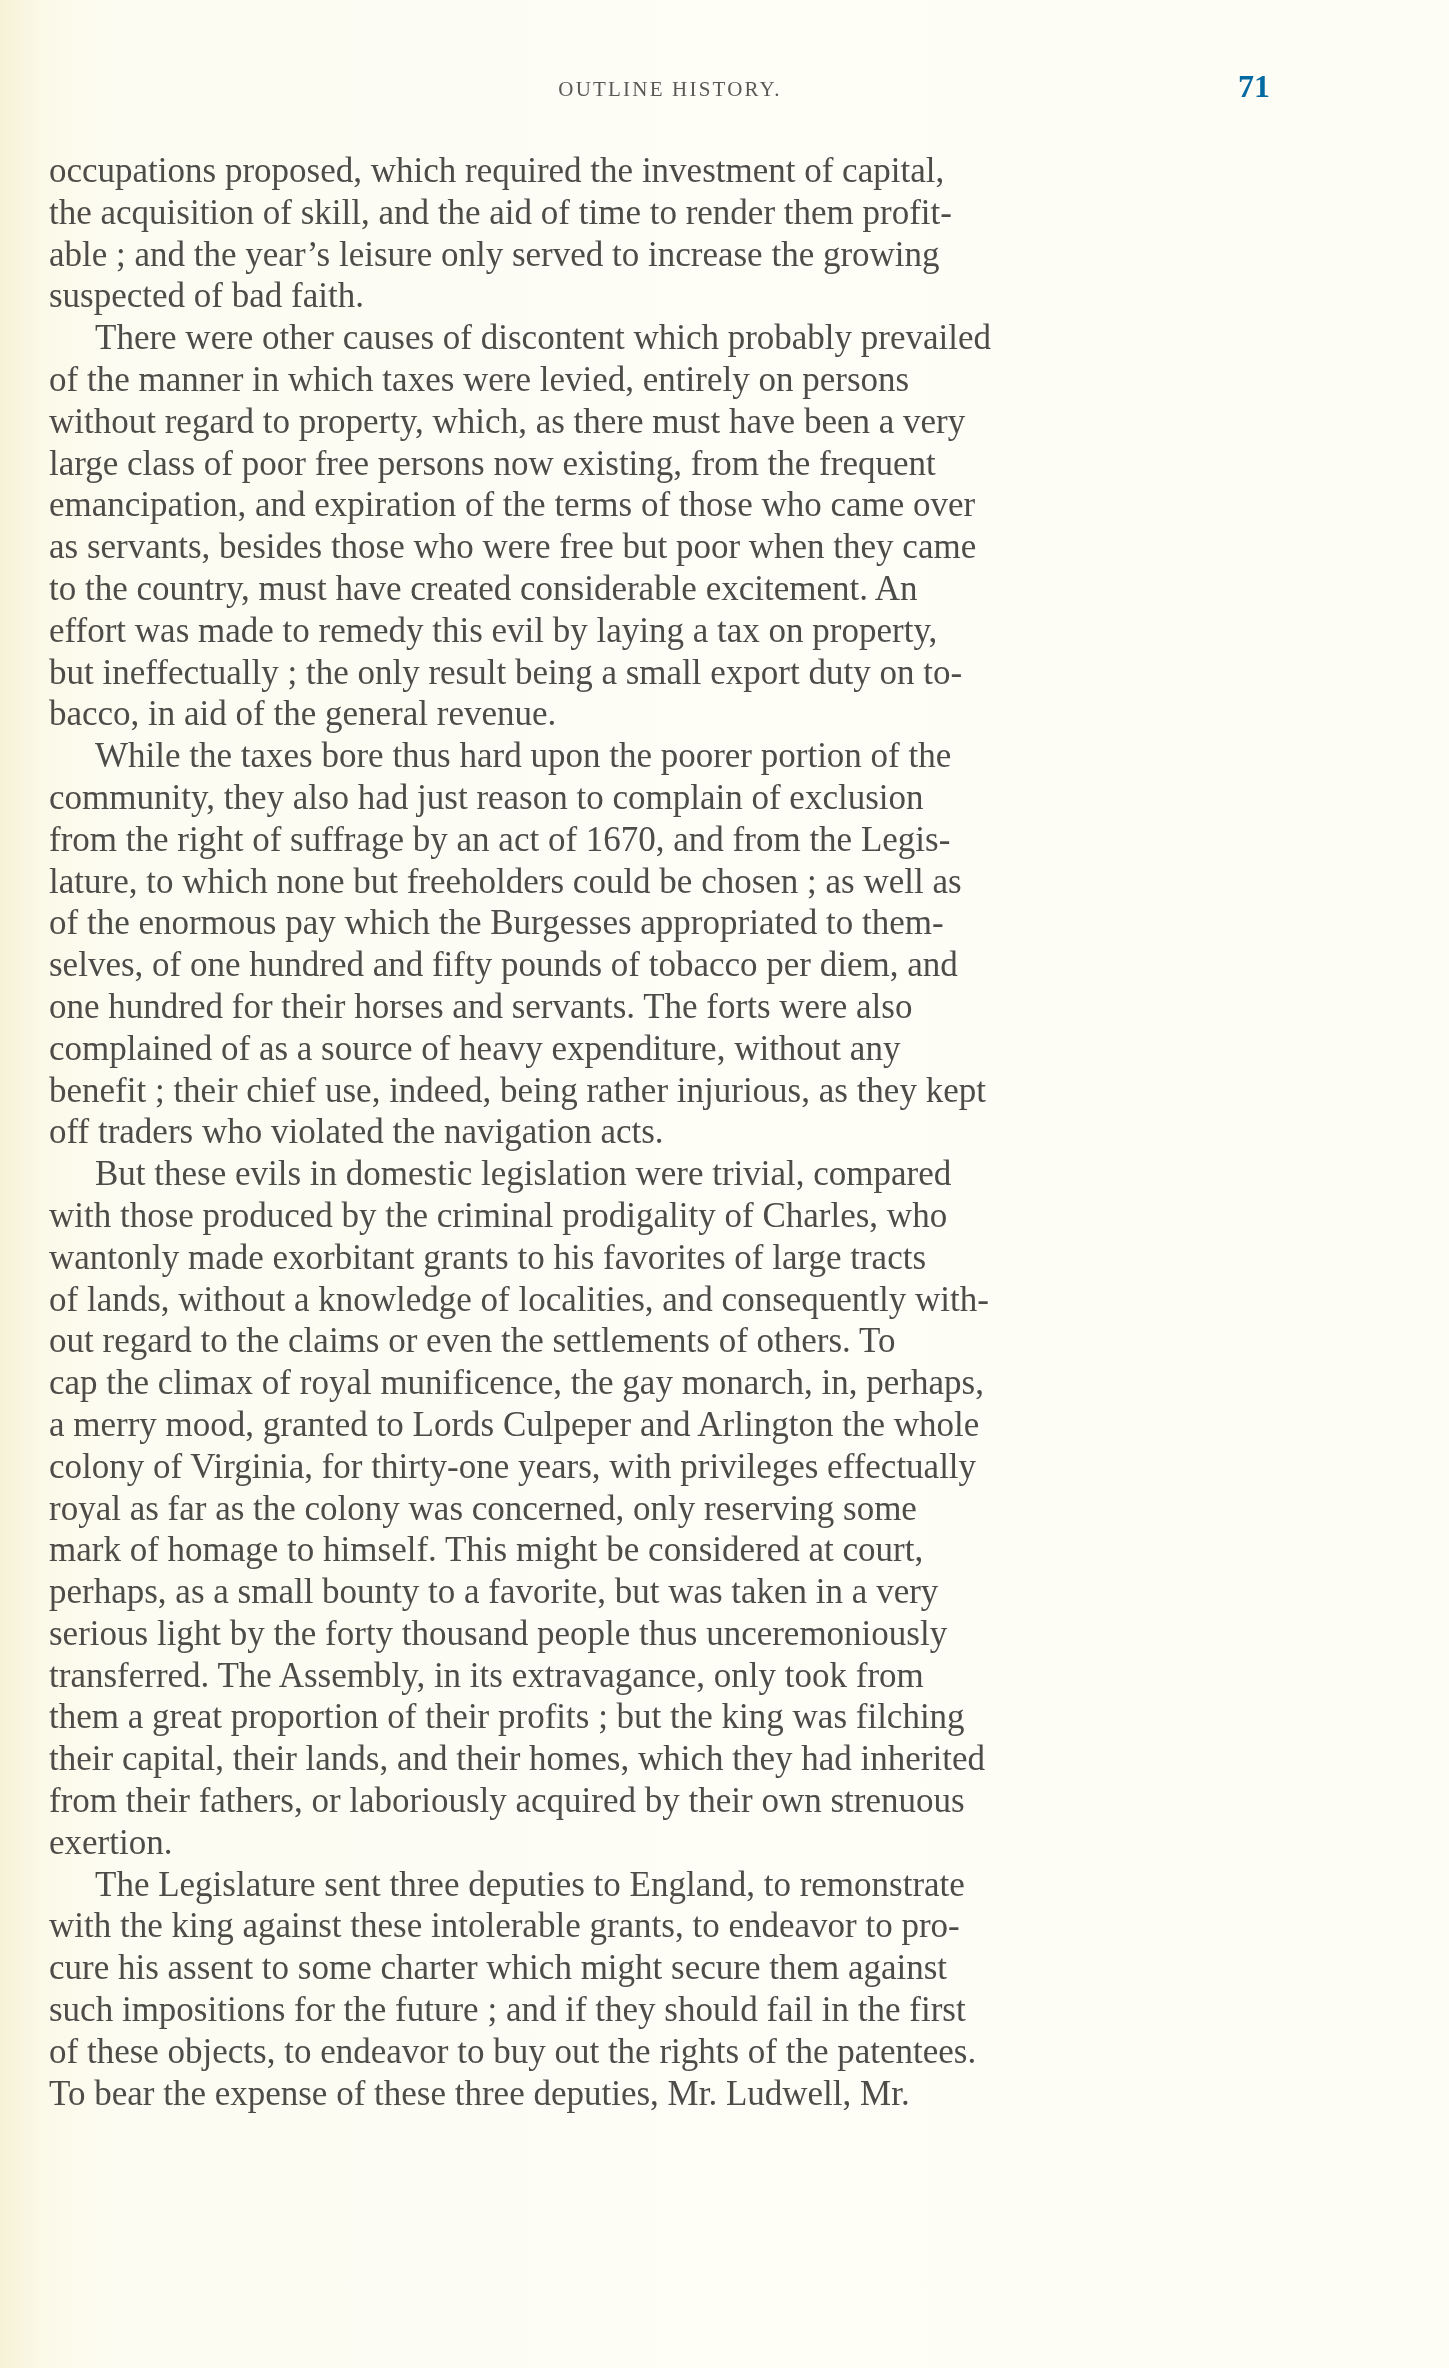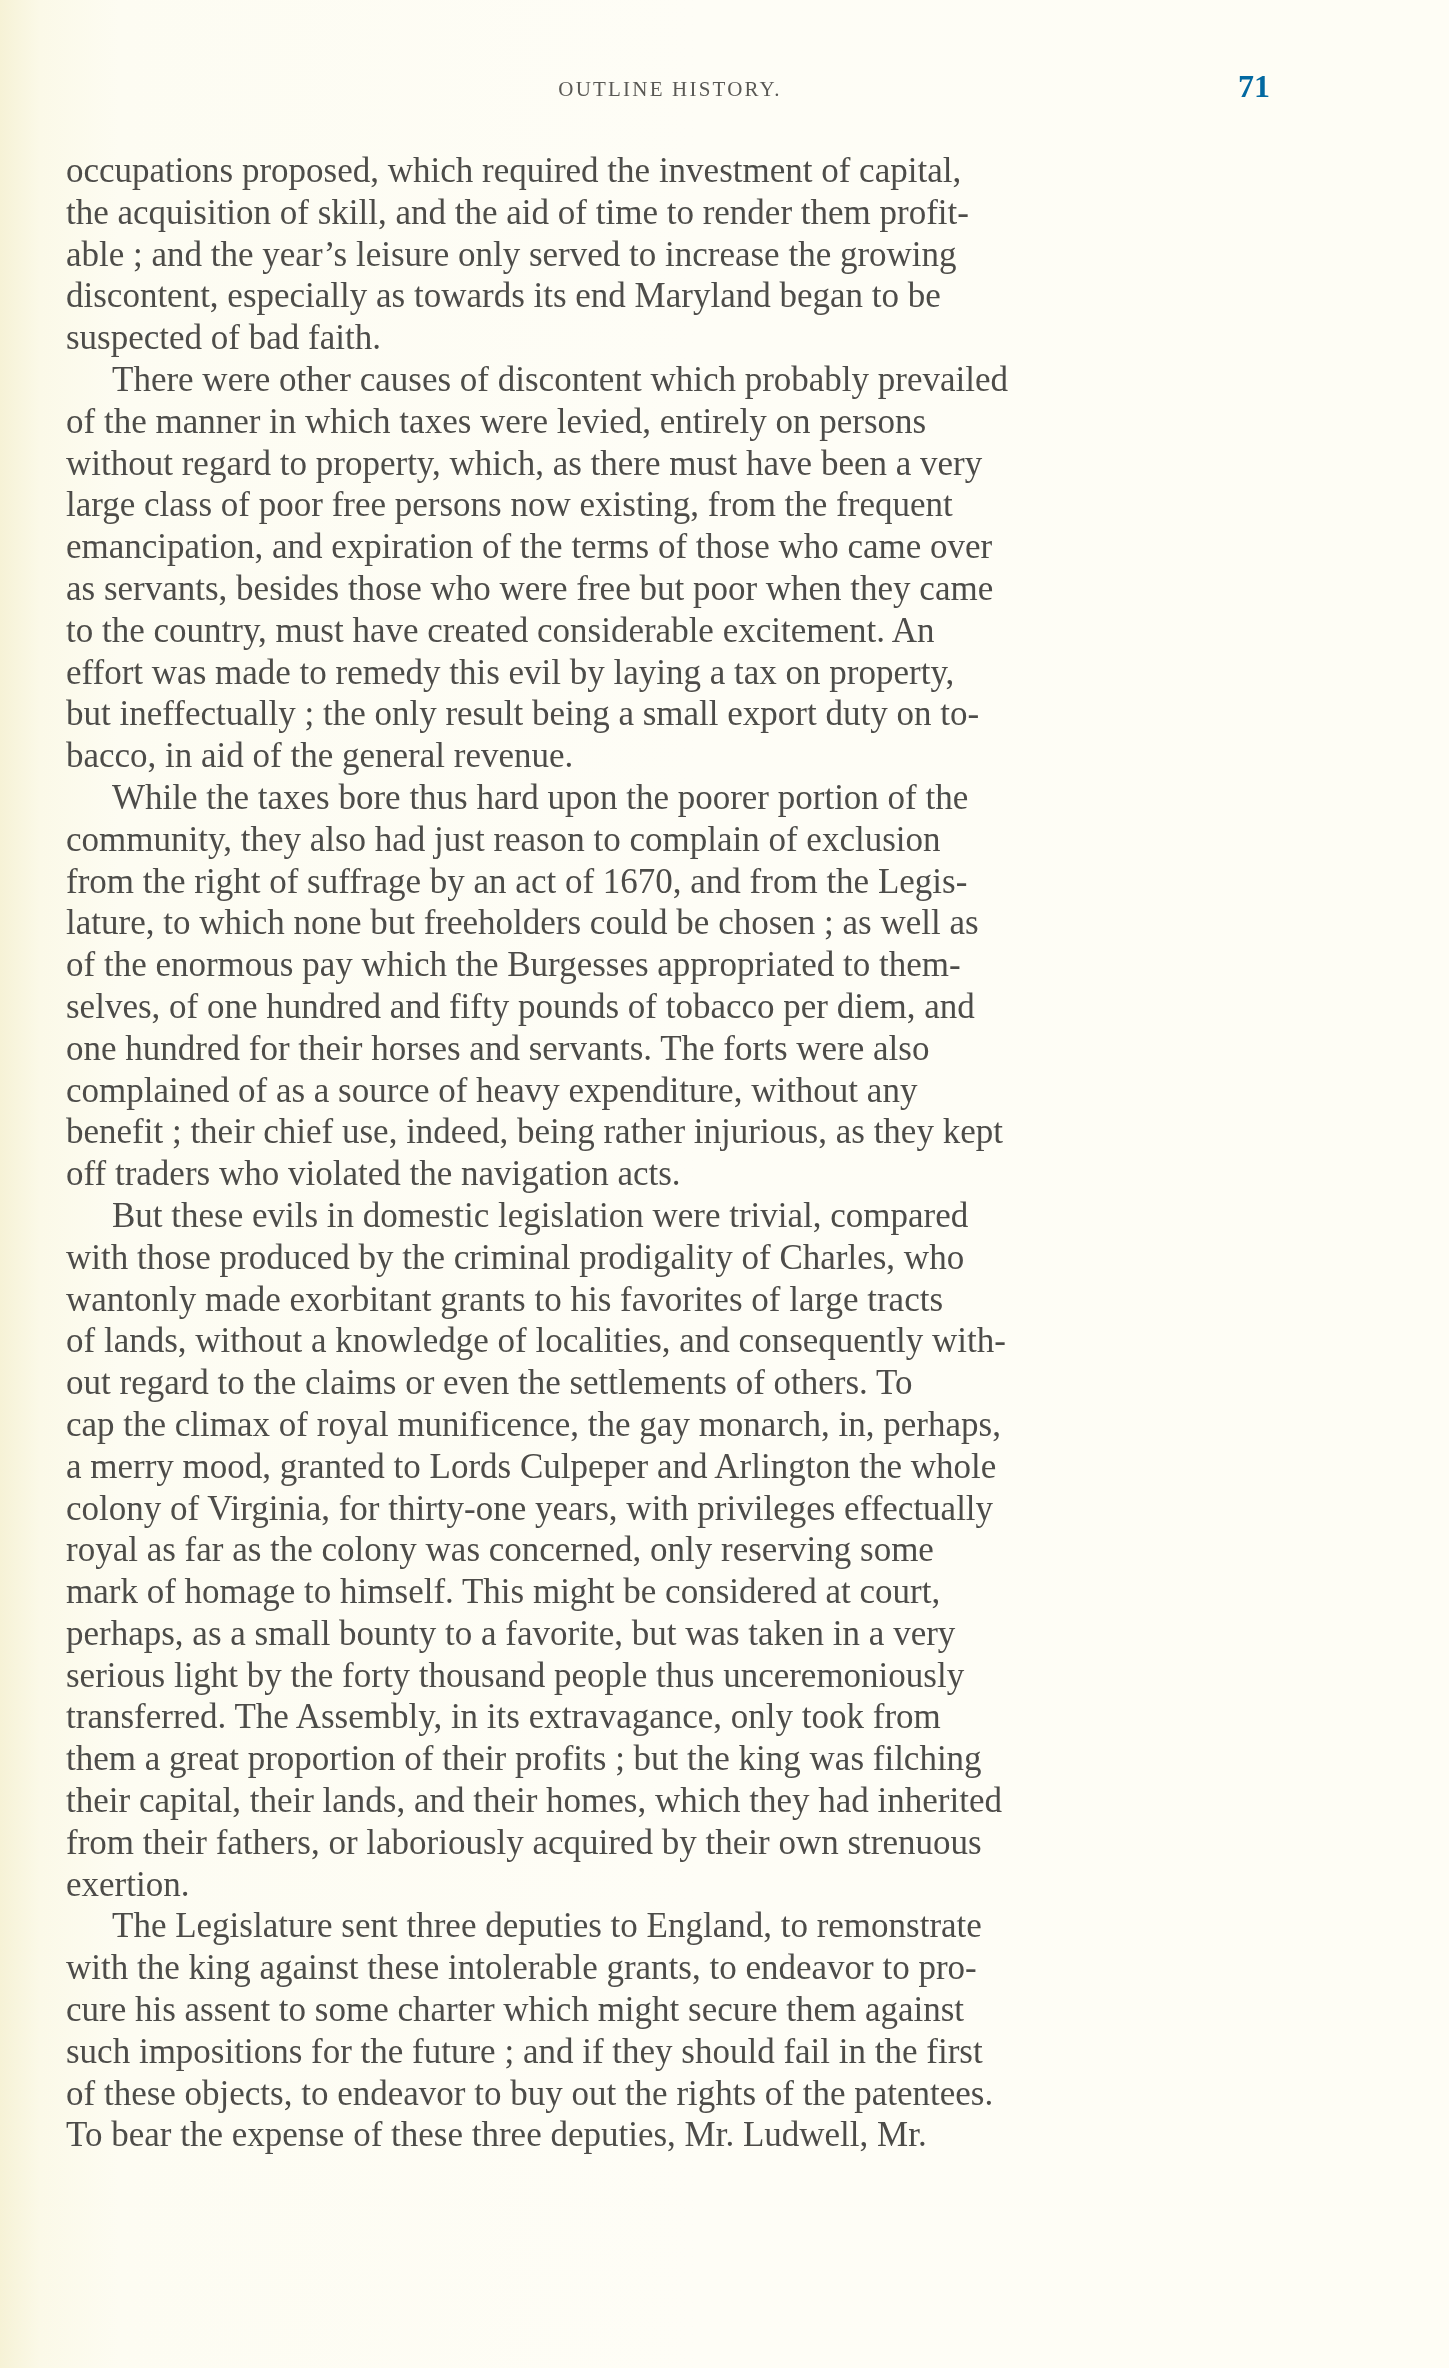--- a/index.html
+++ b/index.html
@@ -38,21 +38,21 @@
     top: 68px;
     width: 44px;
     text-align: right;
     font-size: 32px;
     line-height: 36px;
     color: #0369a1;
     font-weight: bold;
   }
   .body-text {
     position: absolute;
-    left: 66px;
+    left: 49px;
     top: 150px;
     width: 1206px;
   }
   .line {
     display: block;
     font-size: 35px;
     line-height: 41.8px;
     height: 41.8px;
     white-space: nowrap;
     text-align: justify;
@@ -75,21 +75,20 @@
 
 <div class="page">
   <div class="running-head">OUTLINE HISTORY.</div>
   <div class="page-number">71</div>
 
   <div class="body-text" id="body-text">
       <div class="paragraph">
         <div class="line" style="word-spacing: 0px; text-align: left; text-align-last: left;">occupations proposed, which required the investment of capital,</div>
         <div class="line" style="word-spacing: 0px; text-align: left; text-align-last: left;">the acquisition of skill, and the aid of time to render them profit-</div>
         <div class="line" style="word-spacing: 0px; text-align: left; text-align-last: left;">able ; and the year’s leisure only served to increase the growing</div>
-        <div class="line" style="word-spacing: 0px; text-align: left; text-align-last: left;">discontent, especially as towards its end Maryland began to be</div>
         <div class="line last">suspected of bad faith.</div>
       </div>
       <div class="paragraph">
         <div class="line indent" style="word-spacing: 0px; text-align: left; text-align-last: left;">There were other causes of discontent which probably prevailed</div>
         <div class="line" style="word-spacing: 0px; text-align: left; text-align-last: left;">of the manner in which taxes were levied, entirely on persons</div>
         <div class="line" style="word-spacing: 0px; text-align: left; text-align-last: left;">without regard to property, which, as there must have been a very</div>
         <div class="line" style="word-spacing: 0px; text-align: left; text-align-last: left;">large class of poor free persons now existing, from the frequent</div>
         <div class="line" style="word-spacing: 0px; text-align: left; text-align-last: left;">emancipation, and expiration of the terms of those who came over</div>
         <div class="line" style="word-spacing: 0px; text-align: left; text-align-last: left;">as servants, besides those who were free but poor when they came</div>
         <div class="line" style="word-spacing: 0px; text-align: left; text-align-last: left;">to the country, must have created considerable excitement. An</div>

